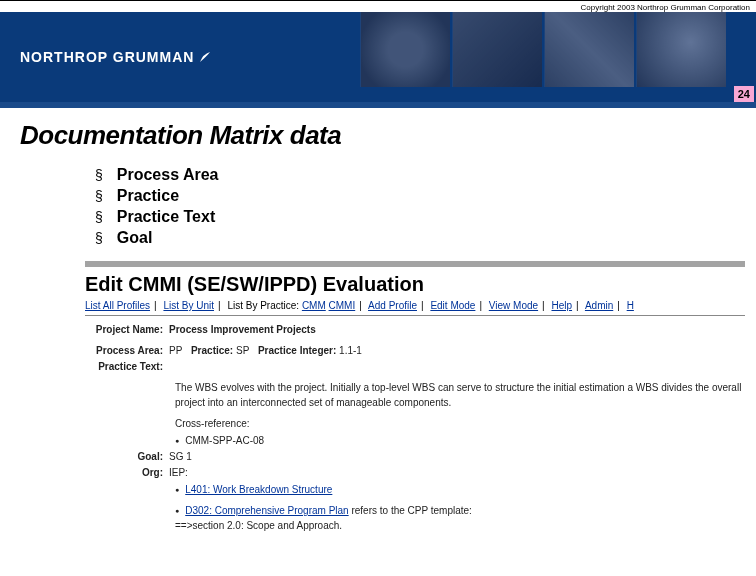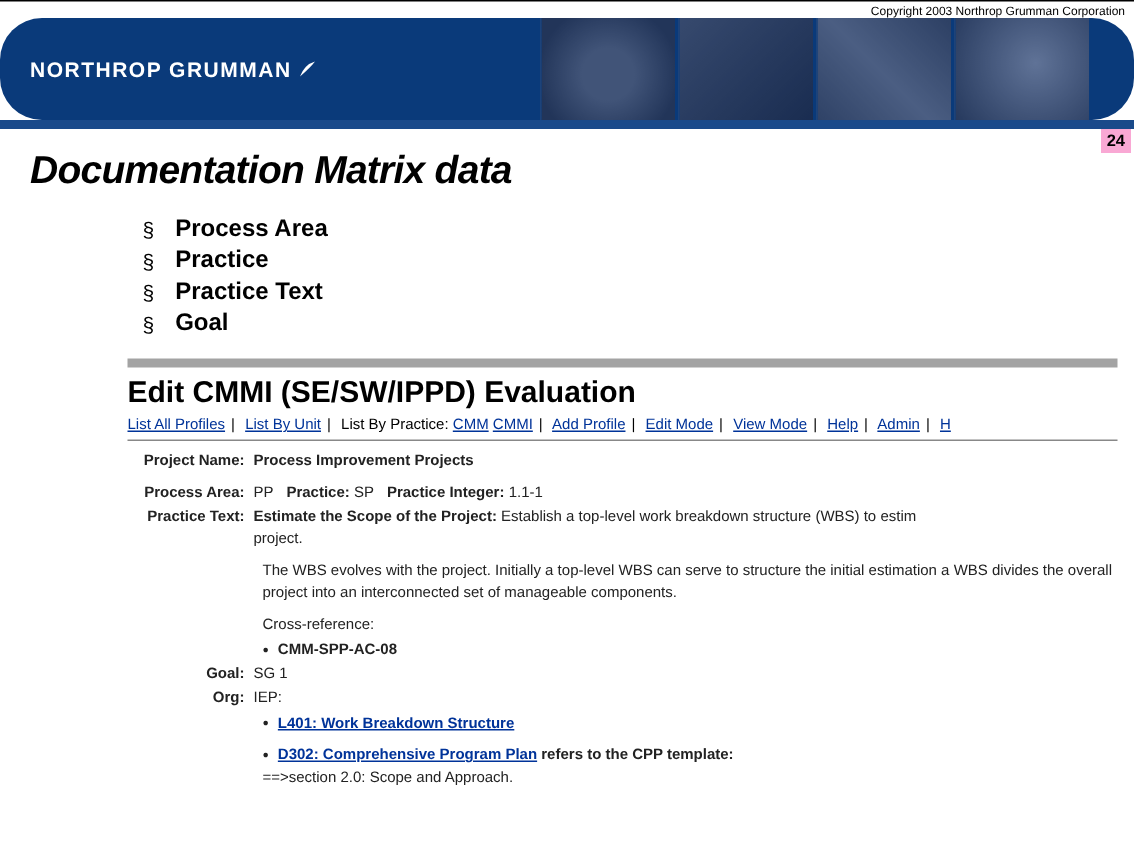--- a/index.html
+++ b/index.html
@@ -1,18 +1,18 @@
 <!DOCTYPE html>
 <html><head>
 <meta charset="utf-8">
 <style>
   * { box-sizing: border-box; margin: 0; padding: 0; }
   body { width: 756px; height: 576px; background: #fff; font-family: Arial, sans-serif; overflow: hidden; position: relative; }
   .copyright { text-align: right; font-size: 8px; padding: 2px 6px 0 0; color: #000; border-top: 1px solid #000; }
-  .banner { height: 68px; background: #0a3a7a; position: relative; display: flex; align-items: center; overflow: hidden; border-radius: 28px; }
+  .banner { height: 90px; background: #0a3a7a; position: relative; display: flex; align-items: center; overflow: hidden; }
   .banner-left { padding-left: 20px; color: #fff; z-index: 2; }
   .banner-company { font-weight: bold; letter-spacing: 1px; font-size: 14px; display: flex; align-items: center; }
   .banner-company svg { margin-left: 4px; }
   .banner-sub { font-style: italic; font-size: 12px; margin-top: 2px; margin-left: 30px; }
   .banner-images { position: absolute; right: 30px; top: 0; height: 100%; display: flex; gap: 2px; }
   .banner-img { width: 90px; height: 75px; background: #4a6a9a; opacity: 0.6; border-left: 1px solid #2a4a7a; }
   .banner-img.b1 { background: radial-gradient(circle, #667 30%, #334 80%); }
   .banner-img.b2 { background: linear-gradient(135deg, #556 0%, #223 100%); }
   .banner-img.b3 { background: linear-gradient(45deg, #445, #778, #445); }
   .banner-img.b4 { background: radial-gradient(circle at 60% 40%, #99a, #334); }
@@ -26,21 +26,21 @@
   .ss-title { font-weight: bold; font-size: 20px; padding: 6px 0 4px 0; }
   .ss-nav { font-size: 10px; padding-bottom: 4px; border-bottom: 1px solid #888; margin-bottom: 6px; }
   .ss-nav a, .ss-link { color: #003399; text-decoration: underline; cursor: pointer; }
   .ss-nav .sep-pipe { margin: 0 4px; color: #000; }
   .ss-body { font-size: 10px; color: #222; line-height: 1.5; }
   .ss-row { display: flex; margin: 1px 0; }
   .ss-label { text-align: right; font-weight: bold; width: 84px; padding-right: 6px; flex-shrink: 0; }
   .ss-val { flex: 1; }
   .ss-inline-label { font-weight: bold; margin-left: 6px; }
   .ss-para { margin-left: 90px; margin-top: 6px; margin-bottom: 6px; }
-  .ss-bullets { margin-left: 90px; margin-top: 2px; font-weight: bold; }
+  .ss-bullets { margin-left: 90px; margin-top: 2px; }
   .ss-bullets .b { display: flex; }
   .ss-bullets .b::before { content: "●"; font-size: 7px; margin: 3px 6px 0 0; }
 </style>
 </head>
 <body>
 
 <div class="copyright">Copyright 2003 Northrop Grumman Corporation</div>
 
 <div class="banner">
   <div class="banner-left">
@@ -95,25 +95,20 @@
       <div class="ss-val">
         <span>PP</span>
         <span class="ss-inline-label">Practice:</span>
         <span>SP</span>
         <span class="ss-inline-label">Practice Integer:</span>
         <span>1.1-1</span>
       </div>
     </div>
     <div class="ss-row">
       <div class="ss-label">Practice Text:</div>
-      <div class="ss-val">
-        <b>Estimate the Scope of the Project:</b>
-        <span>Establish a top-level work breakdown structure (WBS) to estim</span><br>
-        <span>project.</span>
-      </div>
     </div>
     <div class="ss-para">The WBS evolves with the project. Initially a top-level WBS can serve to structure the initial estimation a WBS divides the overall project into an interconnected set of manageable components.</div>
     <div class="ss-para" style="margin-top:2px;margin-bottom:0;">
       <span>Cross-reference:</span>
     </div>
     <div class="ss-bullets">
       <div class="b">CMM-SPP-AC-08</div>
     </div>
     <div class="ss-row">
       <div class="ss-label">Goal:</div>

